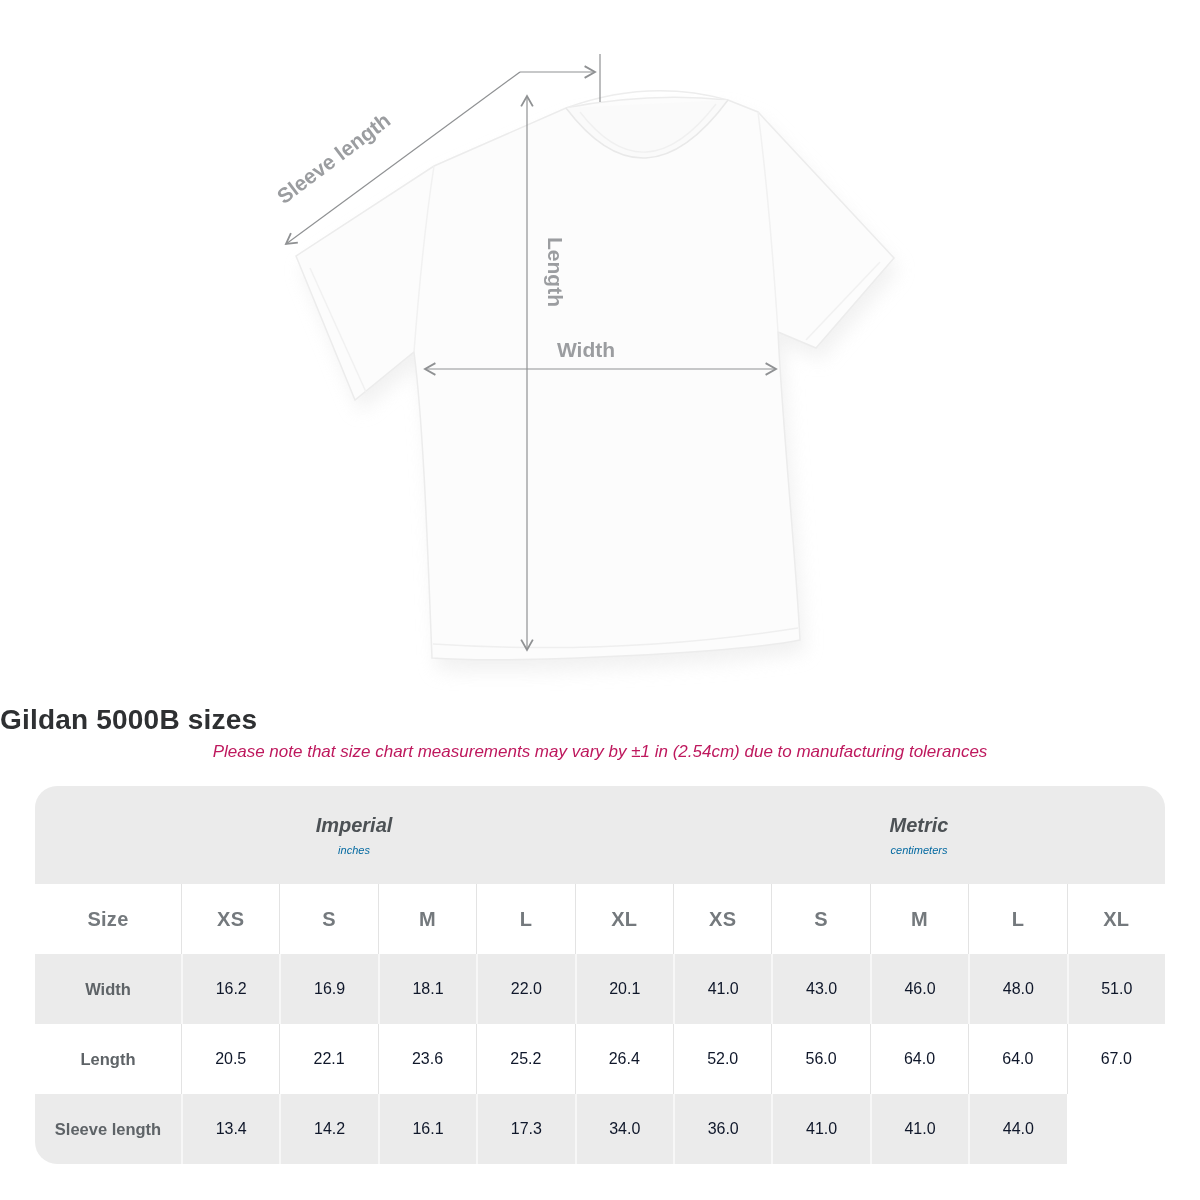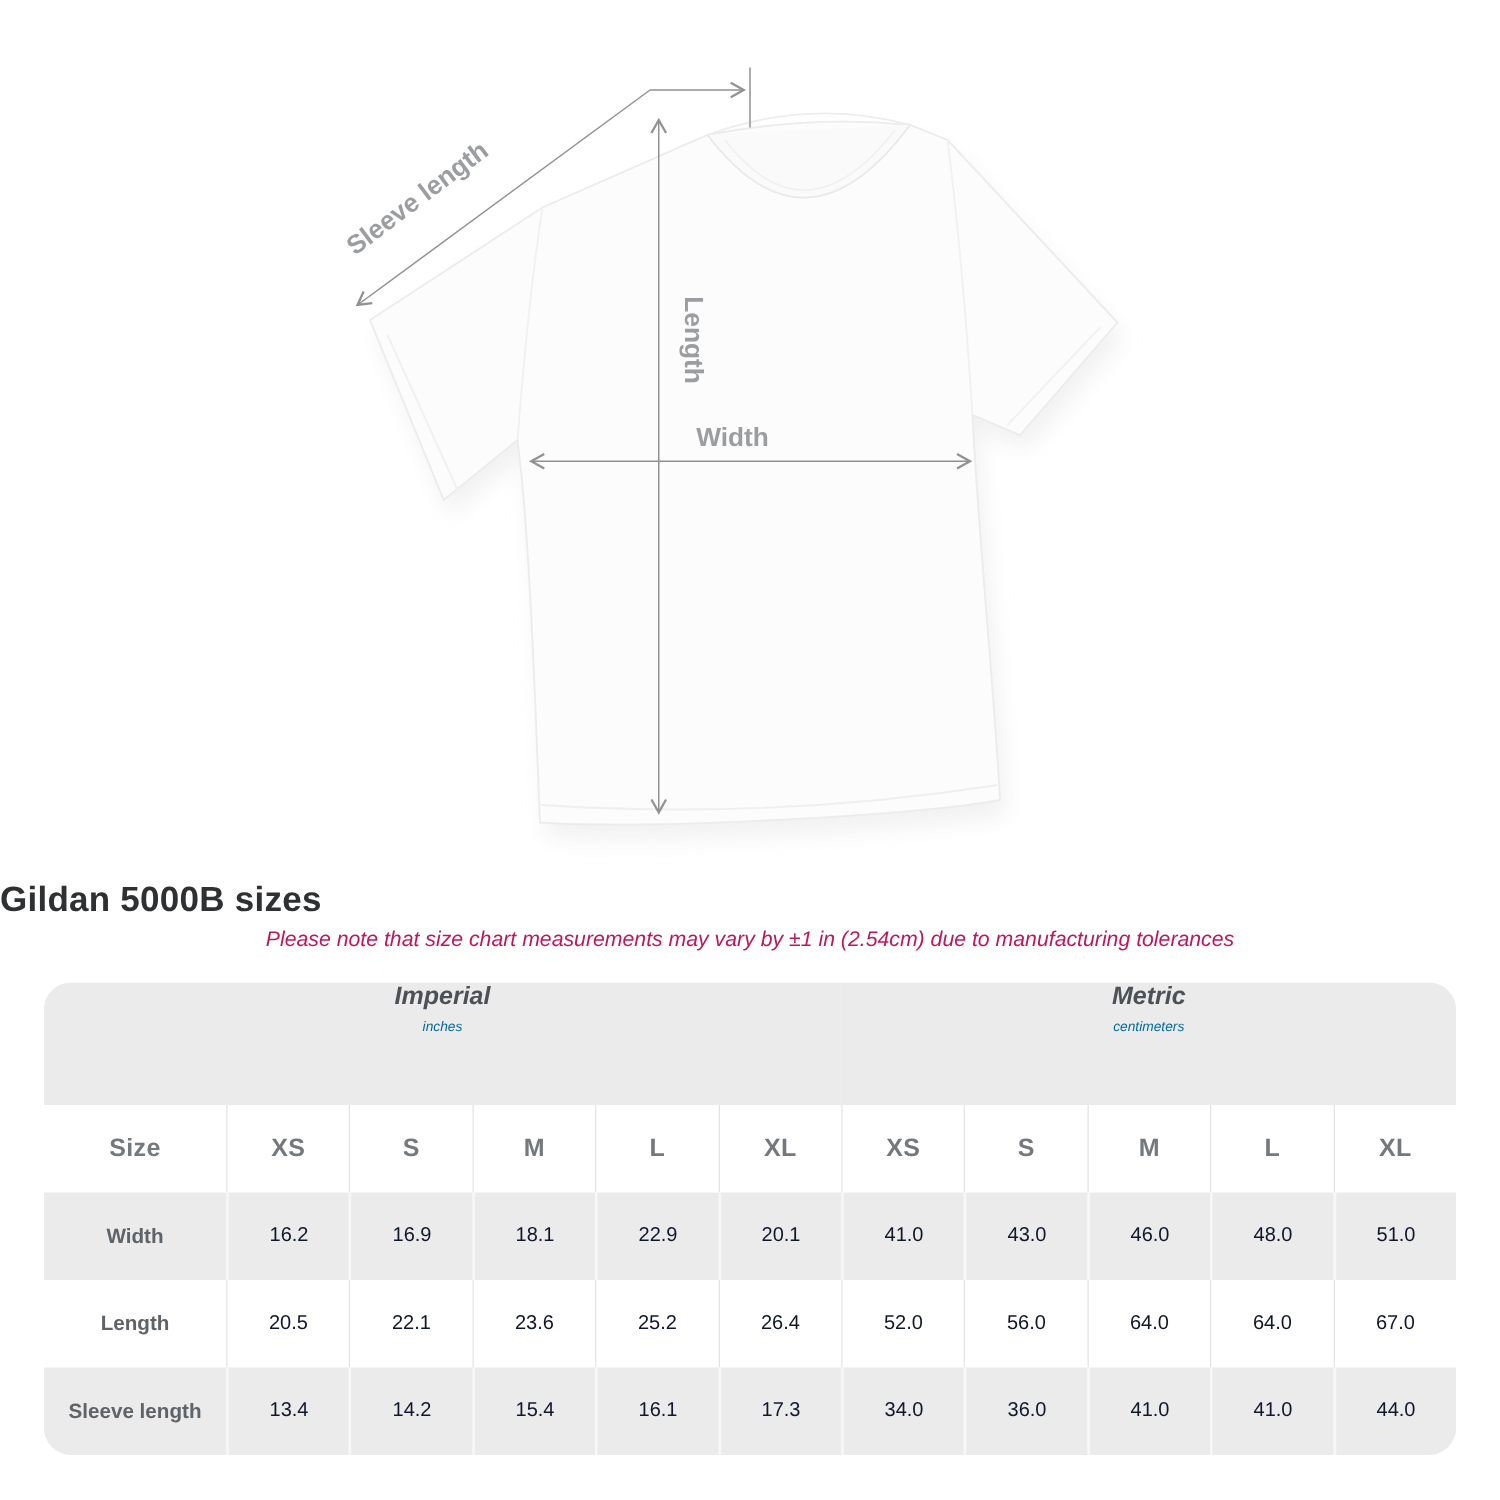--- a/index.html
+++ b/index.html
@@ -23,21 +23,21 @@
 
   .size-table{
     width:1130px;margin:24px auto 0 auto;
     display:grid;
     grid-template-columns:146px repeat(10,1fr);
     grid-template-rows:98px 70px 70px 70px 70px;
     border-radius:22px;overflow:hidden;
   }
   .band{
     background:#ebebeb;display:flex;flex-direction:column;
-    align-items:center;gap:7px;
+    align-items:center;justify-content:center;gap:7px;
   }
   .band-imperial{grid-column:1/7;}
   .band-metric{grid-column:7/12;}
   .group-title{font-size:20px;font-weight:700;font-style:italic;color:#4c5155;}
   .group-unit{font-size:11px;font-style:italic;color:#0369a1;}
 
   .cell{display:flex;align-items:center;justify-content:center;background:#ffffff;}
   .cell.g{background:#ebebeb;}
   .sw{border-left:1px solid #e3e3e3;text-align:right;}
   .sg{border-left:2px solid #f7f7f7;}
@@ -130,21 +130,21 @@
   <div class="cell col-header sw">XS</div>
   <div class="cell col-header sw">S</div>
   <div class="cell col-header sw">M</div>
   <div class="cell col-header sw">L</div>
   <div class="cell col-header sw">XL</div>
 
   <div class="cell g row-label">Width</div>
   <div class="cell g num sg">16.2</div>
   <div class="cell g num sg">16.9</div>
   <div class="cell g num sg">18.1</div>
-  <div class="cell g num sg">22.9</div>
+  <div class="cell g num sg">22.0</div>
   <div class="cell g num sg">20.1</div>
   <div class="cell g num sg">41.0</div>
   <div class="cell g num sg">43.0</div>
   <div class="cell g num sg">46.0</div>
   <div class="cell g num sg">48.0</div>
   <div class="cell g num sg">51.0</div>
 
   <div class="cell row-label">Length</div>
   <div class="cell num sw">20.5</div>
   <div class="cell num sw">22.1</div>
@@ -153,21 +153,20 @@
   <div class="cell num sw">26.4</div>
   <div class="cell num sw">52.0</div>
   <div class="cell num sw">56.0</div>
   <div class="cell num sw">64.0</div>
   <div class="cell num sw">64.0</div>
   <div class="cell num sw">67.0</div>
 
   <div class="cell g row-label">Sleeve length</div>
   <div class="cell g num sg">13.4</div>
   <div class="cell g num sg">14.2</div>
-  <div class="cell g num sg">15.4</div>
   <div class="cell g num sg">16.1</div>
   <div class="cell g num sg">17.3</div>
   <div class="cell g num sg">34.0</div>
   <div class="cell g num sg">36.0</div>
   <div class="cell g num sg">41.0</div>
   <div class="cell g num sg">41.0</div>
   <div class="cell g num sg">44.0</div>
 
 </div>
 

